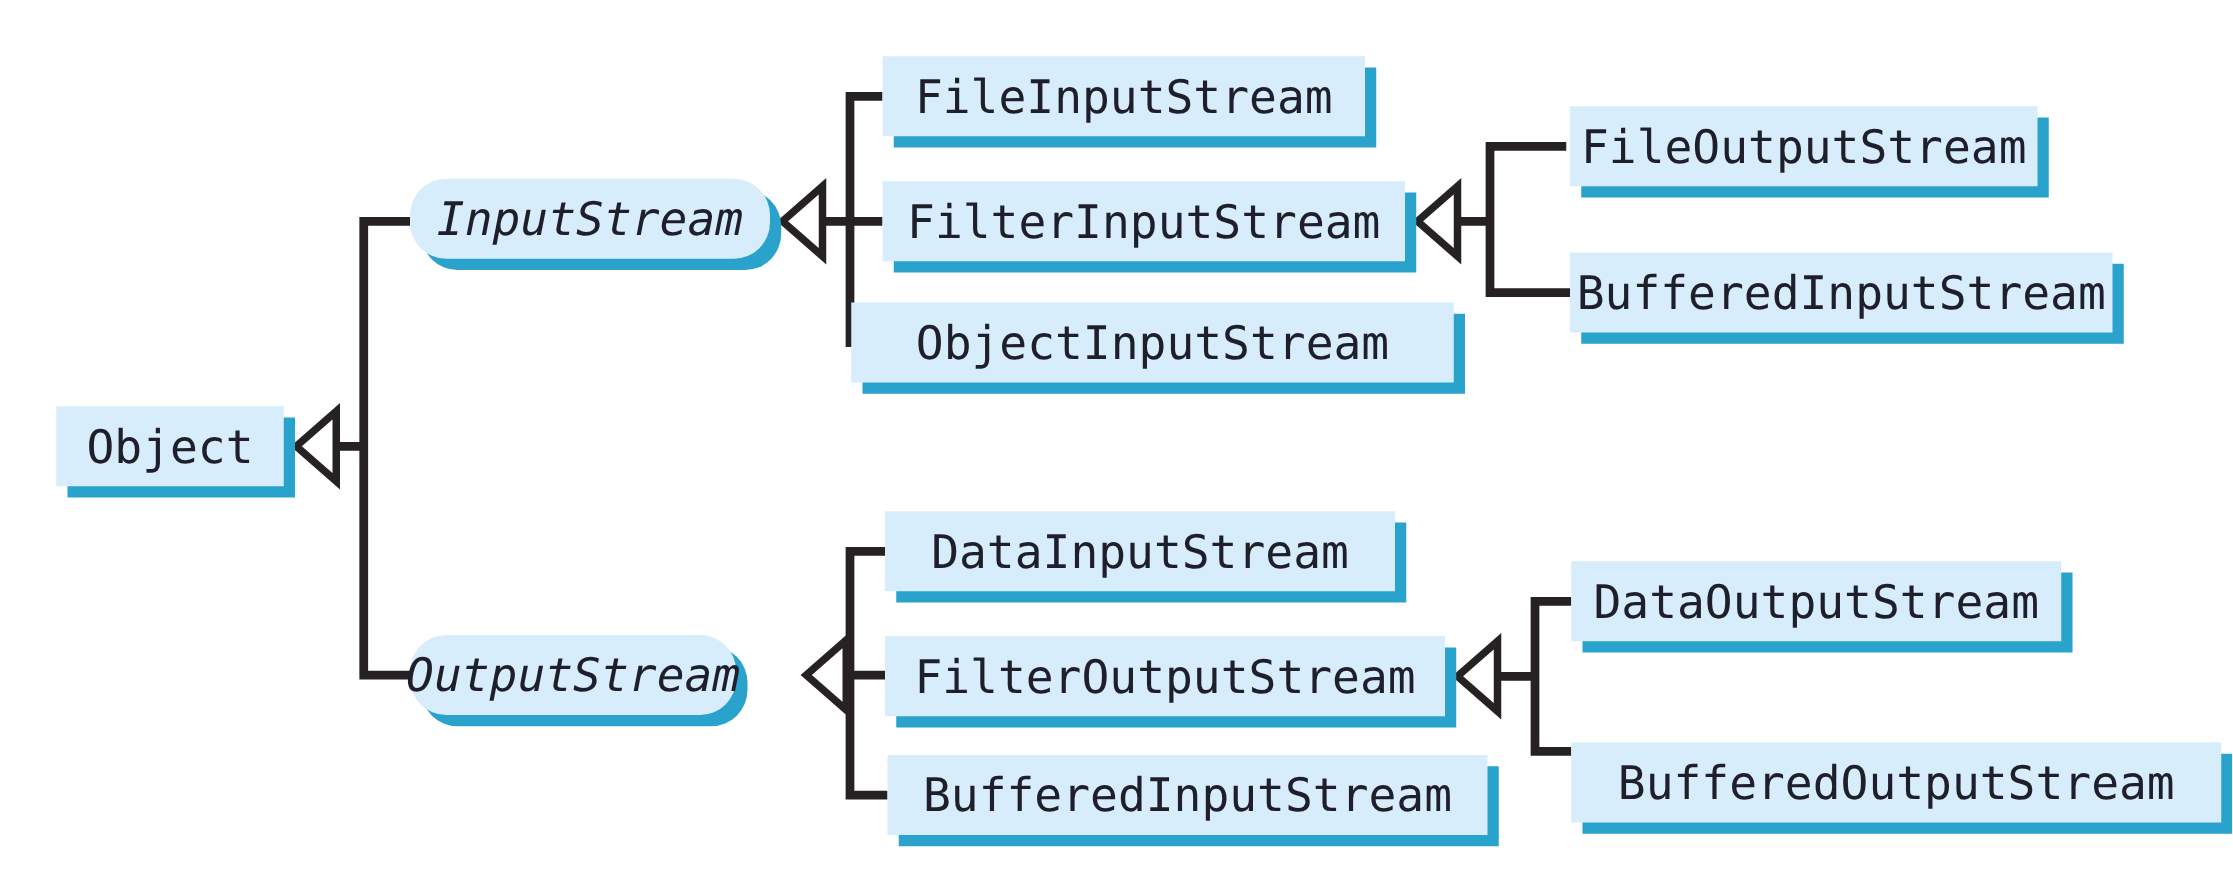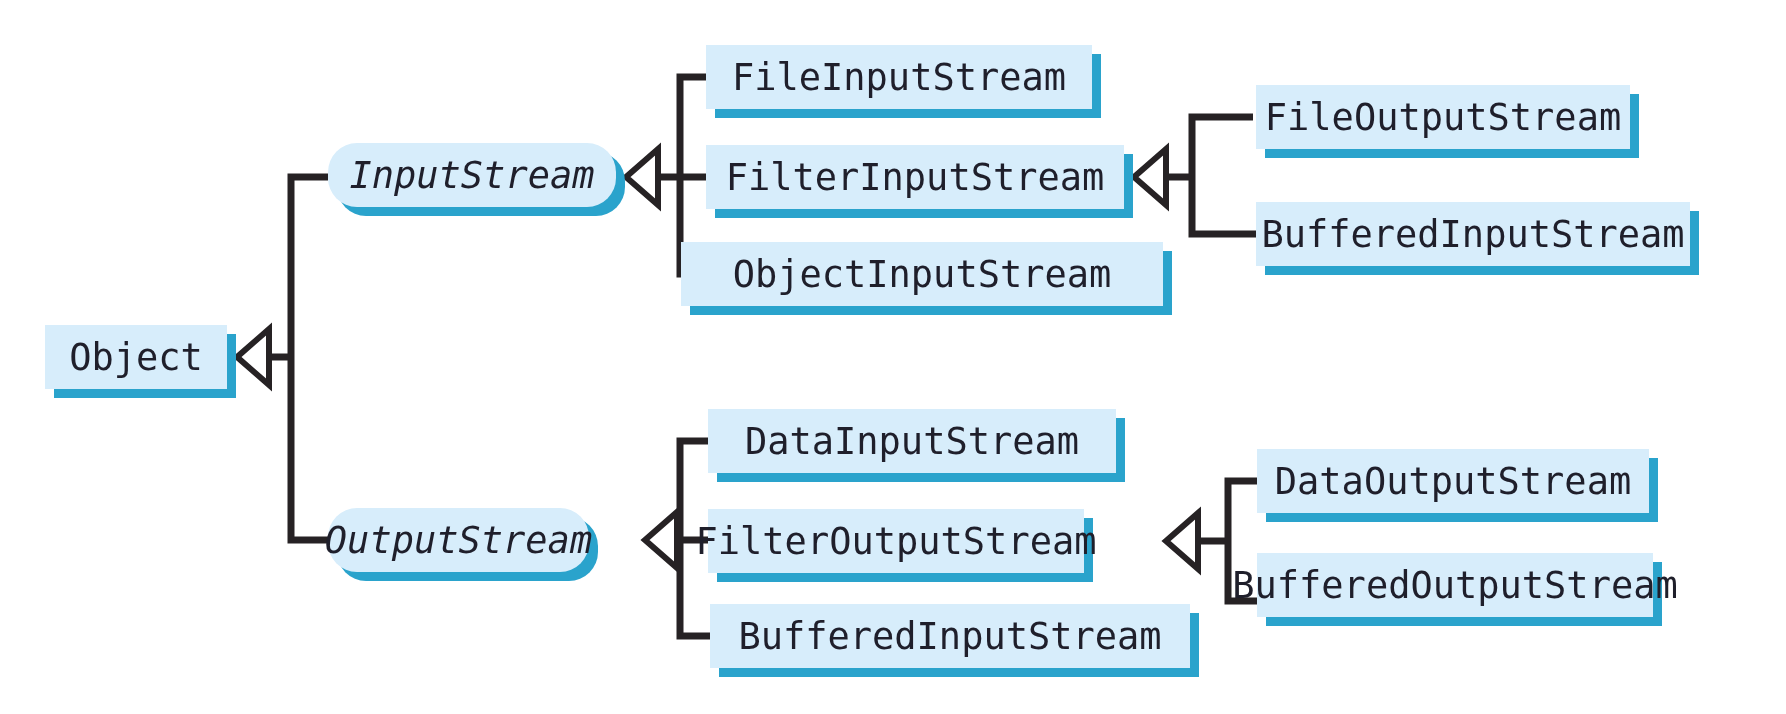--- a/index.html
+++ b/index.html
@@ -85,29 +85,29 @@
   </div>
 
   <div class="node abstract" style="left:328px;top:508px;width:261px">
     <span>OutputStream</span>
   </div>
 
   <div class="node" style="left:708px;top:409px;width:408px">
     <span>DataInputStream</span>
   </div>
 
-  <div class="node" style="left:708px;top:509px;width:376px">
+  <div class="node" style="left:708px;top:509px;width:448px">
     <span>FilterOutputStream</span>
   </div>
 
   <div class="node" style="left:710px;top:604px;width:480px">
     <span>BufferedInputStream</span>
   </div>
 
   <div class="node" style="left:1257px;top:449px;width:392px">
     <span>DataOutputStream</span>
   </div>
 
-  <div class="node" style="left:1257px;top:553px;width:396px">
+  <div class="node" style="left:1257px;top:594px;width:520px">
     <span>BufferedOutputStream</span>
   </div>
 
 </div>
 
 </body></html>

